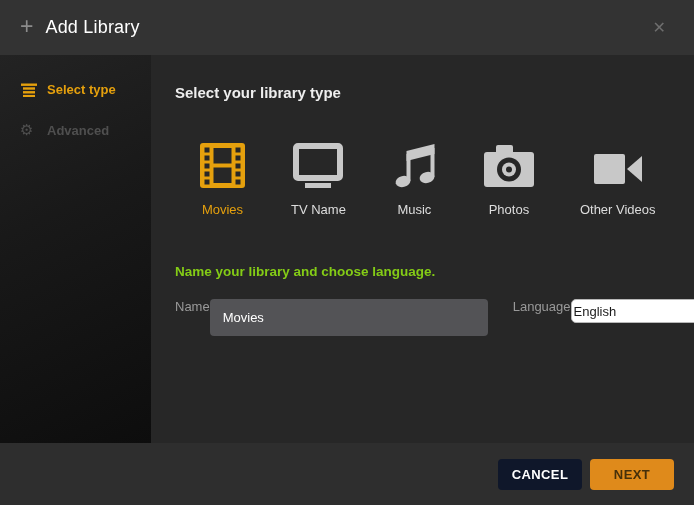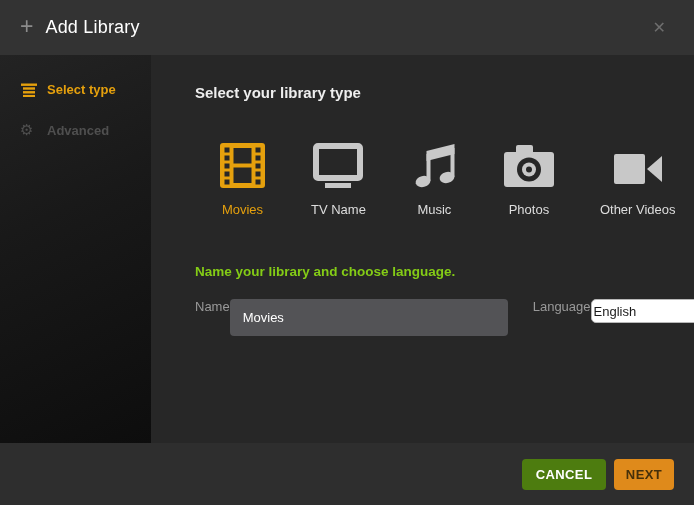--- a/index.html
+++ b/index.html
@@ -6,21 +6,21 @@
   body{width:694px;height:505px;font-family:"Liberation Sans","DejaVu Sans",sans-serif;overflow:hidden;}
   .dialog{width:694px;height:505px;background:#272727;display:flex;flex-direction:column;}
 
   
   .header{height:55px;background:#333333;display:flex;align-items:center;padding:0 20px;flex:0 0 auto;}
   .plus{color:#8c8c8c;font-size:23px;font-weight:400;margin-right:12px;line-height:1;margin-top:-3px;}
   .title{color:#ffffff;font-size:18px;font-weight:500;letter-spacing:.2px;}
   .close{margin-left:auto;color:#6e6e6e;font-size:16px;font-weight:bold;cursor:pointer;padding:4px 8px;}
 
   
-  .body{display:flex;flex:1 1 auto;min-height:0;gap:20px;}
+  .body{display:flex;flex:1 1 auto;min-height:0;}
   .sidebar{width:151px;flex:0 0 151px;background:linear-gradient(155deg,#232323 0%,#191919 40%,#121212 75%,#0d0d0d 100%);padding-top:14px;box-sizing:border-box;}
   .side-item{display:flex;align-items:center;padding:13px 0 13px 20px;font-size:13px;font-weight:600;color:#cccccc;cursor:pointer;}
   .side-item .ic{width:18px;margin-right:9px;display:flex;align-items:center;justify-content:flex-start;}
   .side-item.active{color:#e5a00d;}
   .side-item.disabled{color:#4f4f4f;cursor:default;}
   .gear-glyph{font-size:15px;line-height:1;font-family:"DejaVu Sans",sans-serif;}
 
   .main{flex:1 1 auto;background:#272727;padding:29px 0 0 24px;box-sizing:border-box;}
   .h1{color:#eeeeee;font-size:15px;font-weight:600;margin:0 0 40px 0;}
   .type-row{display:flex;column-gap:45px;padding-left:24px;margin-bottom:47px;}
@@ -32,22 +32,22 @@
   .form-row{display:flex;}
   .field{display:flex;flex-direction:row;}
   .field-name{margin-right:25px;}
   .field-label{font-size:13px;color:#999999;margin-bottom:9px;}
   .text-input{width:278px;height:37px;background:#535356;border:none;border-radius:4px;color:#ffffff;font-size:13px;padding:0 13px;box-sizing:border-box;outline:none;font-family:"Liberation Sans","DejaVu Sans",sans-serif;}
   .select-box{width:139px;height:24px;background:#ffffff;border:1px solid #b8b8b8;border-radius:5px;display:flex;align-items:center;justify-content:space-between;padding:0 5px 0 2px;font-size:13px;color:#1a1a1a;box-sizing:border-box;cursor:pointer;}
 
   
   .footer{height:62px;flex:0 0 62px;background:#2e2e2e;display:flex;align-items:center;justify-content:flex-end;padding-right:20px;gap:8px;}
   .btn{height:31px;border:none;border-radius:4px;font-size:13px;font-weight:700;letter-spacing:.4px;cursor:pointer;font-family:"Liberation Sans","DejaVu Sans",sans-serif;}
-  .btn-cancel{width:84px;background:#4d7c0f;color:#ffffff;}
-  .btn-next{width:60px;background:#df8a1b;color:#46300a;}
+  .btn-cancel{width:84px;background:#0f172a;color:#ffffff;}
+  .btn-next{width:84px;background:#df8a1b;color:#46300a;}
 </style>
 </head>
 <body>
 
 <div class="dialog">
 
   <div class="header">
     <span class="plus">+</span>
     <span class="title">Add Library</span>
     <span class="close">✕</span>

